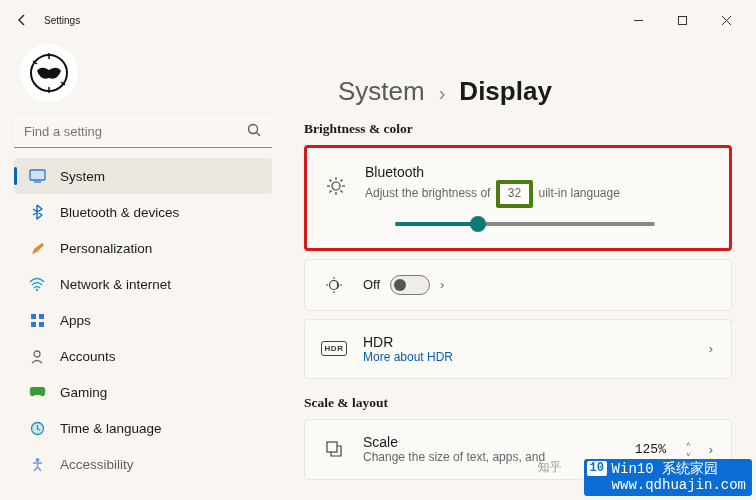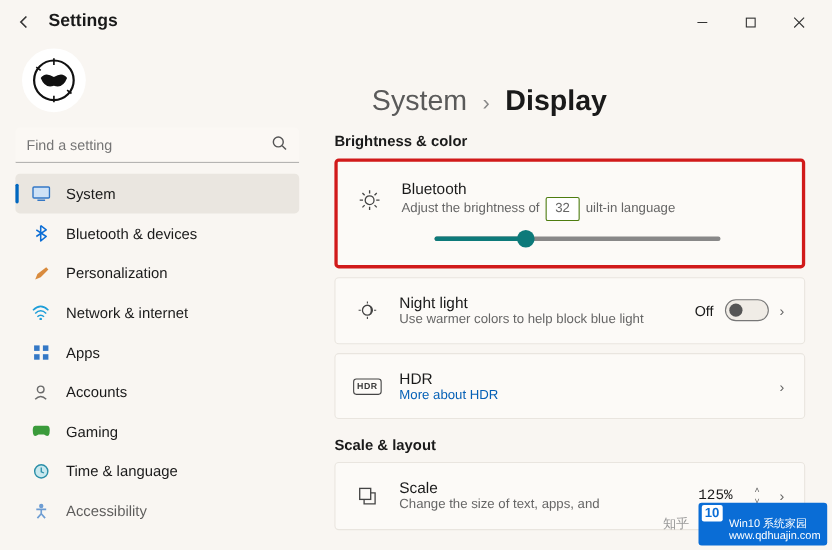--- a/index.html
+++ b/index.html
@@ -17,21 +17,21 @@
   align-items: center;
   height: 40px;
   padding: 0 8px;
 }
 .titlebar .back {
   width: 28px; height: 28px;
   display: flex; align-items: center; justify-content: center;
   margin-right: 8px;
   cursor: pointer;
 }
-.titlebar .title { font-size: 16px; font-weight: bold; }
+.titlebar .title { font-size: 10px; }
 .win-controls {
   margin-left: auto;
   display: flex;
 }
 .win-controls div {
   width: 44px; height: 32px;
   display: flex; align-items: center; justify-content: center;
   cursor: pointer;
 }
 .content {
@@ -109,20 +109,21 @@
   gap: 14px;
   margin: 26px 0 14px 34px;
 }
 .breadcrumb .parent { font-size: 26px; font-weight: 400; color: #5a5a5a; }
 .breadcrumb .sep { font-size: 20px; color: #888; }
 .breadcrumb .current { font-size: 26px; font-weight: 600; }
 .section-head {
   font-size: 13.5px;
   font-weight: 600;
   margin-bottom: 8px;
+  font-family: Liberation Serif, serif;
 }
 .card {
   background: #fcfaf7;
   border: 1px solid #e9e5df;
   border-radius: 4px;
   margin-bottom: 8px;
   padding: 14px 18px;
   display: flex;
   align-items: center;
 }
@@ -185,44 +186,44 @@
   position: absolute;
   top: -6px;
   width: 16px; height: 16px;
   border-radius: 50%;
   background: #0d7a7a;
   margin-left: -8px;
 }
 .value-tip {
   position: absolute;
   background: #fff;
-  border: 1px solid #4d7c0f;
+  border: 4px solid #4d7c0f;
   padding: 2px 8px;
   font-size: 12px;
   border-radius: 2px;
 }
 .hdr-badge {
   border: 1.5px solid #444;
   border-radius: 3px;
   font-size: 8px;
   font-weight: 700;
   padding: 2px 3px;
   letter-spacing: 0.5px;
 }
 .watermarks {
   position: absolute;
   right: 4px; bottom: 4px;
-  display: flex; gap: 8px; align-items: center;
+  display: flex; gap: 22px; align-items: flex-start; font-family: Liberation Mono, monospace;
 }
 .wm1 { color: #999; font-size: 12px; }
 .wm2 {
   background: #0a6dd6;
   color: #fff;
-  font-size: 10px;
-  padding: 14px 6px 3px 28px;
+  font-size: 14px;
+  padding: 3px 6px 3px 28px;
   border-radius: 3px;
   position: relative;
   line-height: 1.1;
 }
 .wm2::before {
   content: "10";
   position: absolute;
   left: 3px; top: 2px;
   background: #fff;
   color: #0a6dd6;
@@ -419,24 +420,20 @@
             <circle cx="10" cy="10" r="4.5" stroke="#444" stroke-width="1.2" fill="none"></circle>
             <path d="M10 5.5 A4.5 4.5 0 0 1 10 14.5 A3 4.5 0 0 0 10 5.5 Z" fill="#444"></path>
             <g stroke="#444" stroke-width="1">
               <line x1="10" y1="2" x2="10" y2="4"></line>
               <line x1="10" y1="16" x2="10" y2="18"></line>
               <line x1="2" y1="10" x2="4" y2="10"></line>
               <line x1="16" y1="10" x2="18" y2="10"></line>
             </g>
           </svg>
       </div>
-      <div class="card-text">
-        <div class="card-title">Night light</div>
-        <div class="card-sub">Use warmer colors to help block blue light</div>
-      </div>
       <div class="card-action">
         <span>Off</span>
         <div class="toggle"></div>
         <span class="chev">›</span>
       </div>
     </div>
 
     <div class="card">
       <div class="card-icon">
         <span class="hdr-badge">HDR</span>

